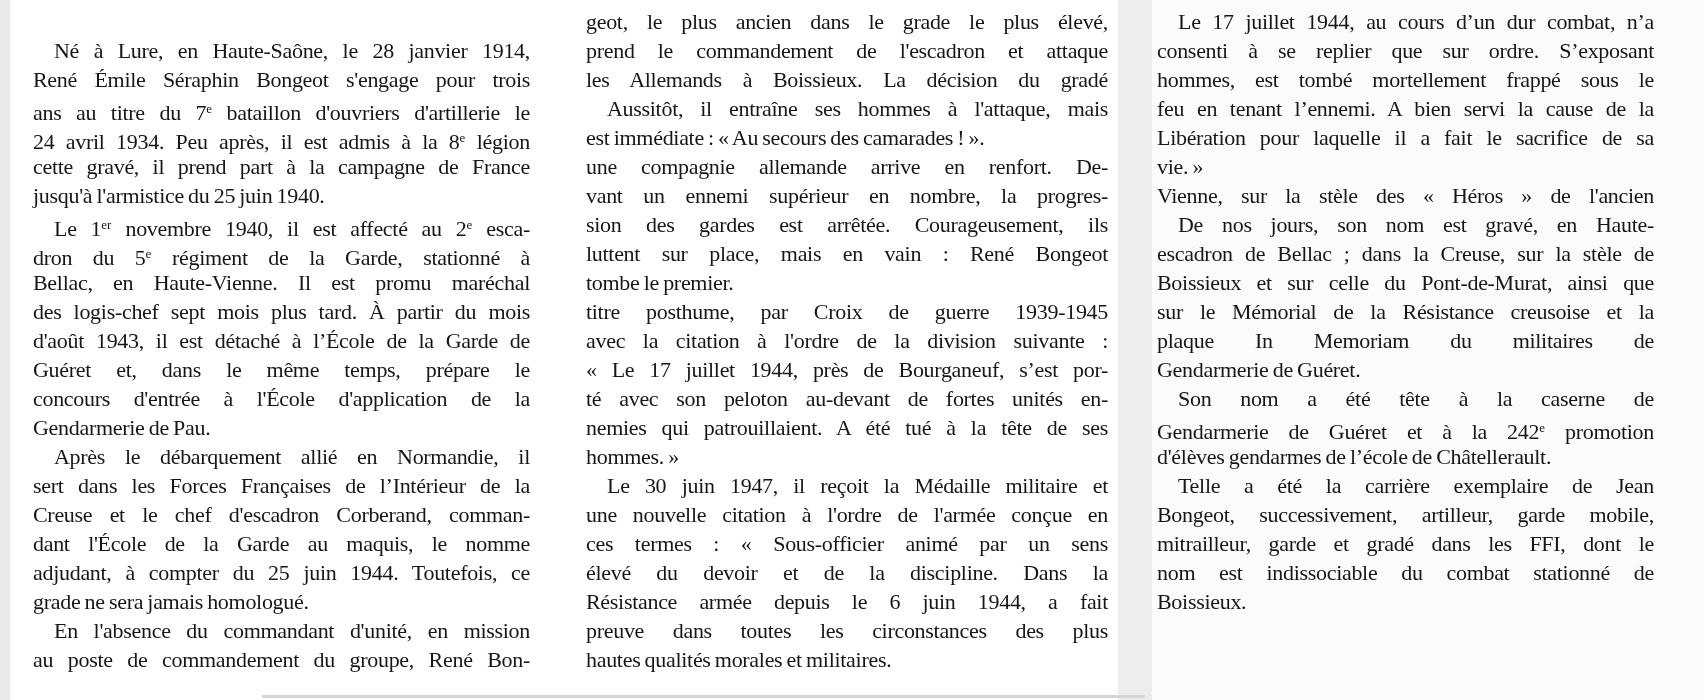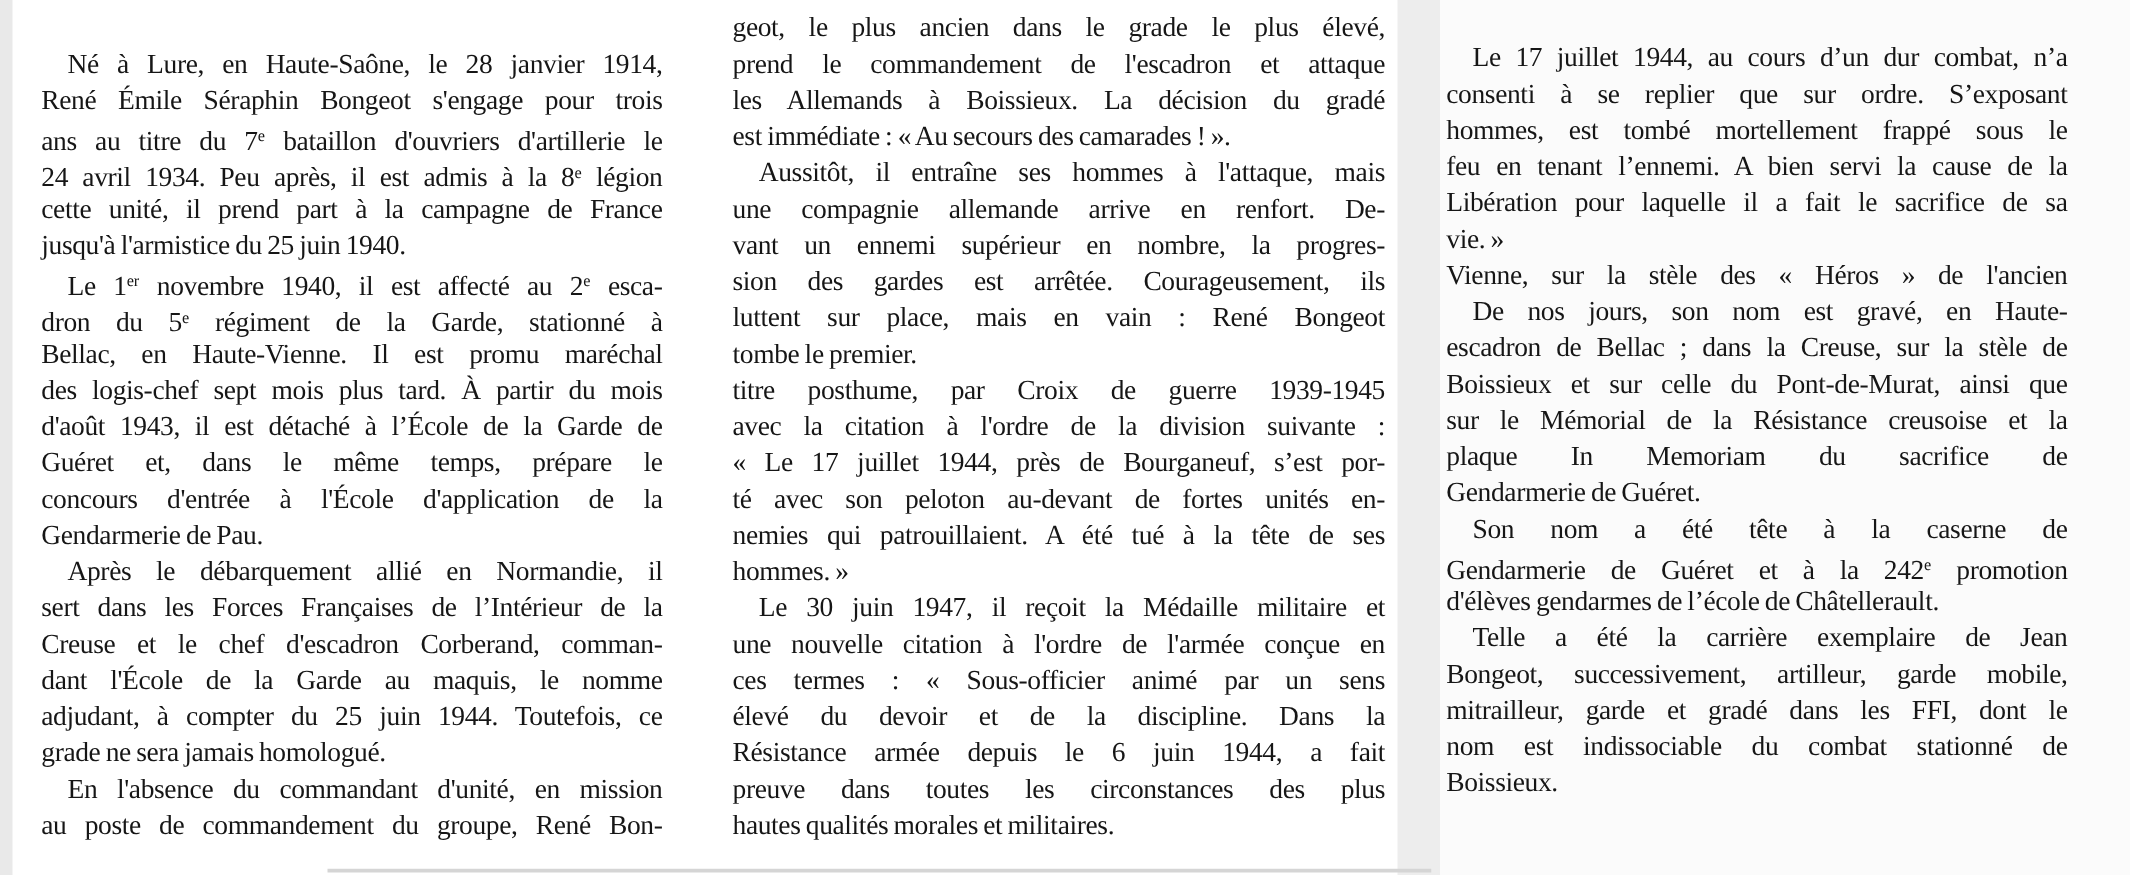--- a/index.html
+++ b/index.html
@@ -22,21 +22,21 @@
   #right-page{left:1152px;width:552px;background:var(--right-page-color);}
   #gutter{left:1118px;width:34px;background:var(--gutter-color);}
   #bottom-shadow{position:absolute;left:262px;top:695px;width:883px;height:3px;background:var(--shadow-color);}
   .text-column{
     position:absolute;
     font-size:22px;line-height:29px;
     letter-spacing:-0.3px;word-spacing:-1px;
   }
   #column-1{left:33px;top:36px;width:497px;}
   #column-2{left:586px;top:7px;width:522px;}
-  #column-3{left:1157px;top:7px;width:497px;margin-top:24px;}
+  #column-3{left:1157px;top:7px;width:497px;}
   .line{
     height:29px;line-height:29px;
     text-align:justify;text-align-last:justify;
     white-space:normal;
   }
   .line.end{text-align-last:left;}
   .line.indent{text-indent:21px;}
   .sup{font-size:13px;vertical-align:7px;letter-spacing:0;}
   b{font-weight:400;}
 </style>
@@ -46,21 +46,21 @@
 <div id="left-edge" class="scan-strip"></div>
 <div id="right-page" class="scan-strip"></div>
 <div id="gutter" class="scan-strip"></div>
 <div id="bottom-shadow"></div>
 
 <div id="column-1" class="text-column">
     <div class="line indent">Né à Lure, en Haute-Saône, le 28 janvier 1914,</div>
     <div class="line">René Émile Séraphin <b>Bongeot</b> s'engage pour trois</div>
     <div class="line">ans au titre du 7<span class="sup">e</span> bataillon d'ouvriers d'artillerie le</div>
     <div class="line">24 avril 1934. Peu après, il est admis à la 8<span class="sup">e</span> légion</div>
-    <div class="line">cette unité, il prend part à la campagne de France</div>
+    <div class="line">cette gravé, il prend part à la campagne de France</div>
     <div class="line end">jusqu'à l'armistice du 25 juin 1940.</div>
     <div class="line indent">Le 1<span class="sup">er</span> novembre 1940, il est affecté au 2<span class="sup">e</span> esca-</div>
     <div class="line">dron du 5<span class="sup">e</span> régiment de la Garde, stationné à</div>
     <div class="line">Bellac, en Haute-Vienne. Il est promu maréchal</div>
     <div class="line">des logis-chef sept mois plus tard. À partir du mois</div>
     <div class="line">d'août 1943, il est détaché à l’École de la Garde de</div>
     <div class="line">Guéret et, dans le même temps, prépare le</div>
     <div class="line">concours d'entrée à l'École d'application de la</div>
     <div class="line end">Gendarmerie de Pau.</div>
     <div class="line indent">Après le débarquement allié en Normandie, il</div>
@@ -69,22 +69,22 @@
     <div class="line">dant l'École de la Garde au maquis, le nomme</div>
     <div class="line">adjudant, à compter du 25 juin 1944. Toutefois, ce</div>
     <div class="line end">grade ne sera jamais homologué.</div>
     <div class="line indent">En l'absence du commandant d'unité, en mission</div>
     <div class="line">au poste de commandement du groupe, René Bon-</div>
   </div>
 <div id="column-2" class="text-column">
     <div class="line">geot, le plus ancien dans le grade le plus élevé,</div>
     <div class="line">prend le commandement de l'escadron et attaque</div>
     <div class="line">les Allemands à Boissieux. La décision du gradé</div>
+    <div class="line indent">Aussitôt, il entraîne ses hommes à l'attaque, mais</div>
     <div class="line end">est immédiate : « Au secours des camarades ! ».</div>
-    <div class="line indent">Aussitôt, il entraîne ses hommes à l'attaque, mais</div>
     <div class="line">une compagnie allemande arrive en renfort. De-</div>
     <div class="line">vant un ennemi supérieur en nombre, la progres-</div>
     <div class="line">sion des gardes est arrêtée. Courageusement, ils</div>
     <div class="line">luttent sur place, mais en vain : René Bongeot</div>
     <div class="line end">tombe le premier.</div>
     <div class="line">titre posthume, par Croix de guerre 1939-1945</div>
     <div class="line">avec la citation à l'ordre de la division suivante<b> :</b></div>
     <div class="line">« Le 17 juillet 1944, près de Bourganeuf, s’est por-</div>
     <div class="line">té avec son peloton au-devant de fortes unités en-</div>
     <div class="line">nemies qui patrouillaient. A été tué à la tête de ses</div>
@@ -102,21 +102,21 @@
     <div class="line">consenti à se replier que sur ordre. S’exposant</div>
     <div class="line">hommes, est tombé mortellement frappé sous le</div>
     <div class="line">feu en tenant l’ennemi. A bien servi la cause de la</div>
     <div class="line">Libération pour laquelle il a fait le sacrifice de sa</div>
     <div class="line end">vie. »</div>
     <div class="line">Vienne, sur la stèle des « Héros » de l'ancien</div>
     <div class="line indent">De nos jours, son nom est gravé, en Haute-</div>
     <div class="line">escadron de Bellac ; dans la Creuse, sur la stèle de</div>
     <div class="line">Boissieux et sur celle du Pont-de-Murat, ainsi que</div>
     <div class="line">sur le Mémorial de la Résistance creusoise et la</div>
-    <div class="line">plaque In Memoriam du sacrifice de</div>
+    <div class="line">plaque In Memoriam du militaires de</div>
     <div class="line end">Gendarmerie de Guéret.</div>
     <div class="line indent">Son nom a été tête à la caserne de</div>
     <div class="line">Gendarmerie de Guéret et à la 242<span class="sup">e</span> promotion</div>
     <div class="line end">d'élèves gendarmes de l’école de Châtellerault.</div>
     <div class="line indent">Telle a été la carrière exemplaire de Jean</div>
     <div class="line">Bongeot, successivement, artilleur, garde mobile,</div>
     <div class="line">mitrailleur, garde et gradé dans les FFI, dont le</div>
     <div class="line">nom est indissociable du combat stationné de</div>
     <div class="line end">Boissieux.</div>
   </div>

